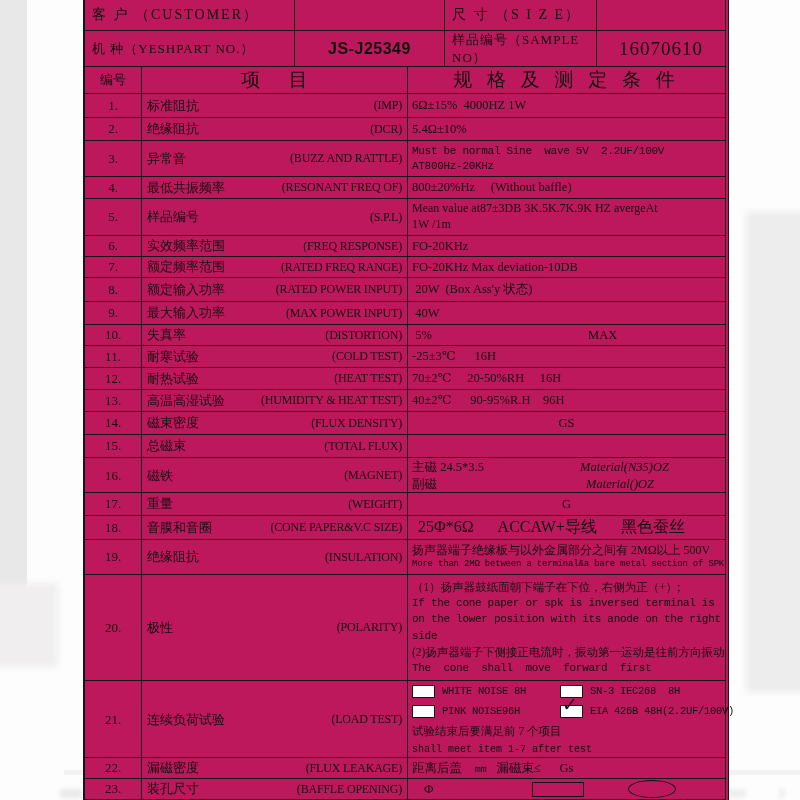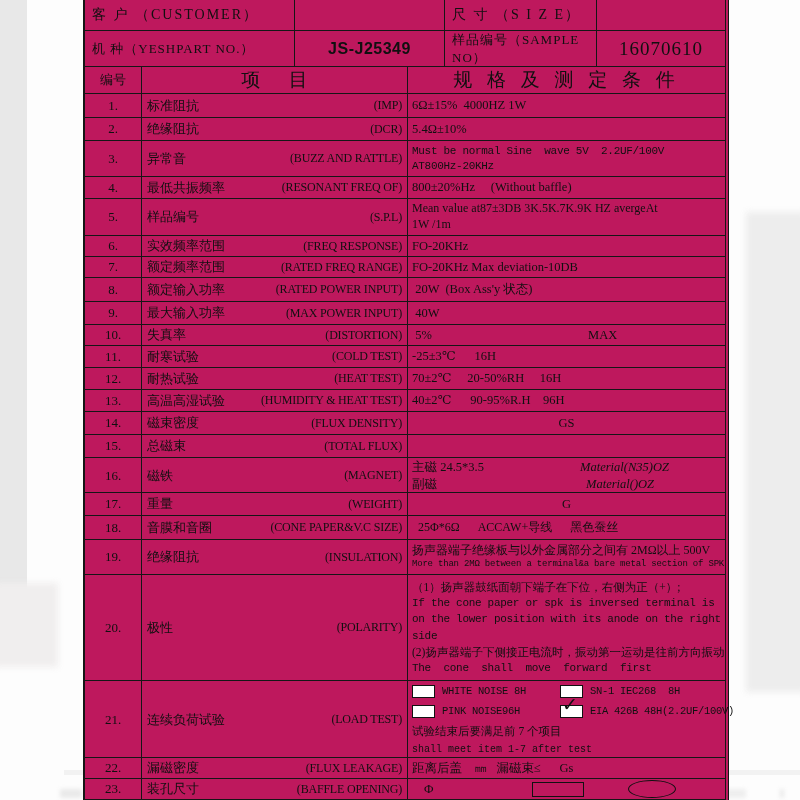--- a/index.html
+++ b/index.html
@@ -30,21 +30,21 @@
   .colhead.sp{letter-spacing:5px;}
   .num{justify-content:center;font-size:13px;}
   .item{justify-content:space-between;padding:0 5px;}
   .cn{font-size:13px;white-space:nowrap;}
   .enl{font-size:12px;letter-spacing:-.2px;white-space:nowrap;}
   .spec{flex-direction:column;align-items:flex-start;justify-content:center;padding:1px 4px;
         font-size:12.5px;white-space:pre;line-height:1.3;}
   .spec.ctr{align-items:center;}
   .mono{font-family:"Liberation Mono","DejaVu Sans Mono",monospace;font-size:11px;letter-spacing:-.3px;}
   .mono-sm{font-family:"Liberation Mono","DejaVu Sans Mono",monospace;font-size:9px;letter-spacing:-.2px;}
-  .big{font-size:12px;}
+  .big{font-size:16px;}
   .cjk-line{font-size:12px;}
   
   .magnet{display:grid;grid-template-columns:168px 1fr;width:100%;font-size:12.5px;line-height:1.35;}
   .mat{font-style:italic;}
   
   .pol{line-height:1.46;}
   .pol .zh{font-size:11.5px;}
   
   .load-grid{display:grid;grid-template-columns:148px 1fr;width:100%;align-items:center;height:20px;}
   .opt{display:flex;align-items:center;}
@@ -303,21 +303,21 @@
         <span class="enl">(LOAD TEST)</span>
       </div>
       <div class="cell spec">
         <div class="load-grid">
           <span class="opt">
             <span class="cb"></span>
             <span class="optlbl">WHITE NOISE 8H</span>
           </span>
           <span class="opt">
             <span class="cb"></span>
-            <span class="optlbl">SN-1 IEC268  8H</span>
+            <span class="optlbl">SN-3 IEC268  8H</span>
           </span>
         </div>
         <div class="load-grid">
           <span class="opt">
             <span class="cb"></span>
             <span class="optlbl">PINK NOISE96H</span>
           </span>
           <span class="opt">
             <span class="cb"><span class="tick">✓</span></span>
             <span class="optlbl">EIA 426B 48H(2.2UF/100V)</span>

